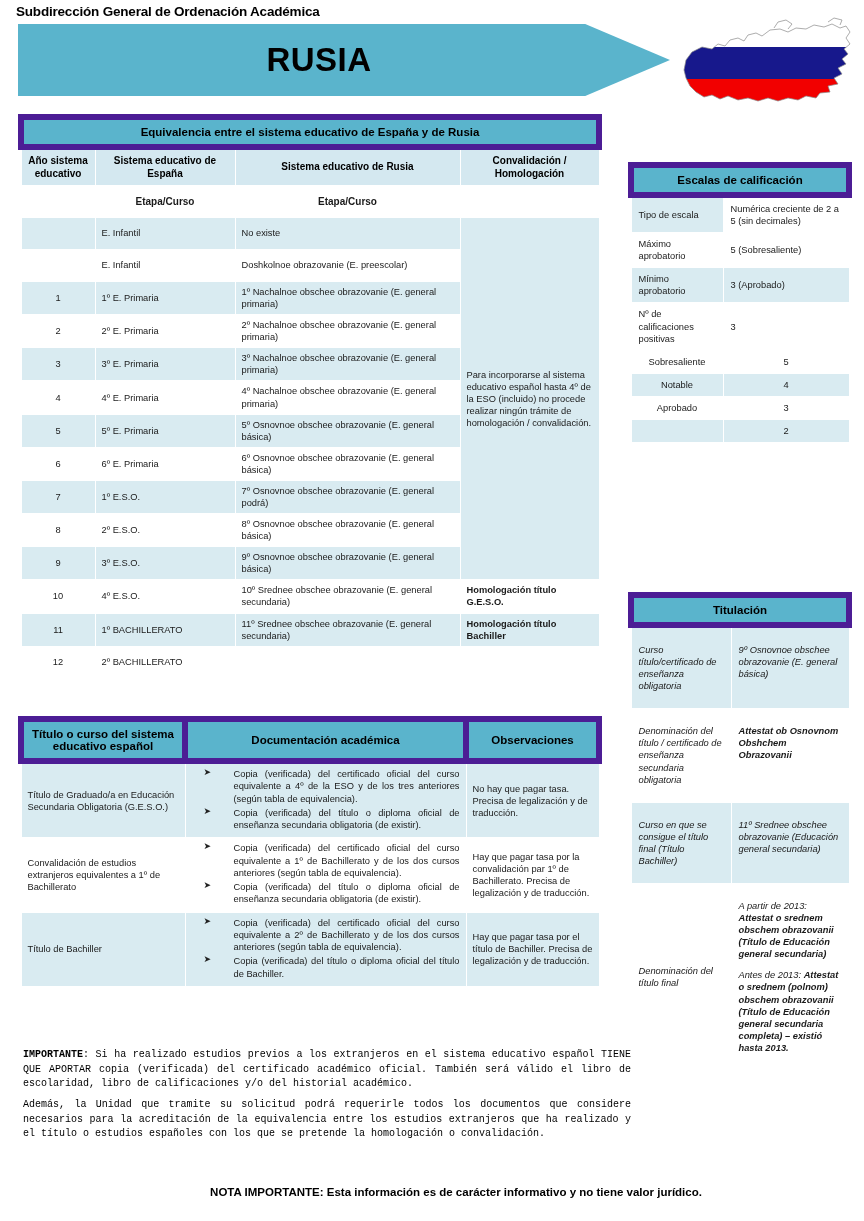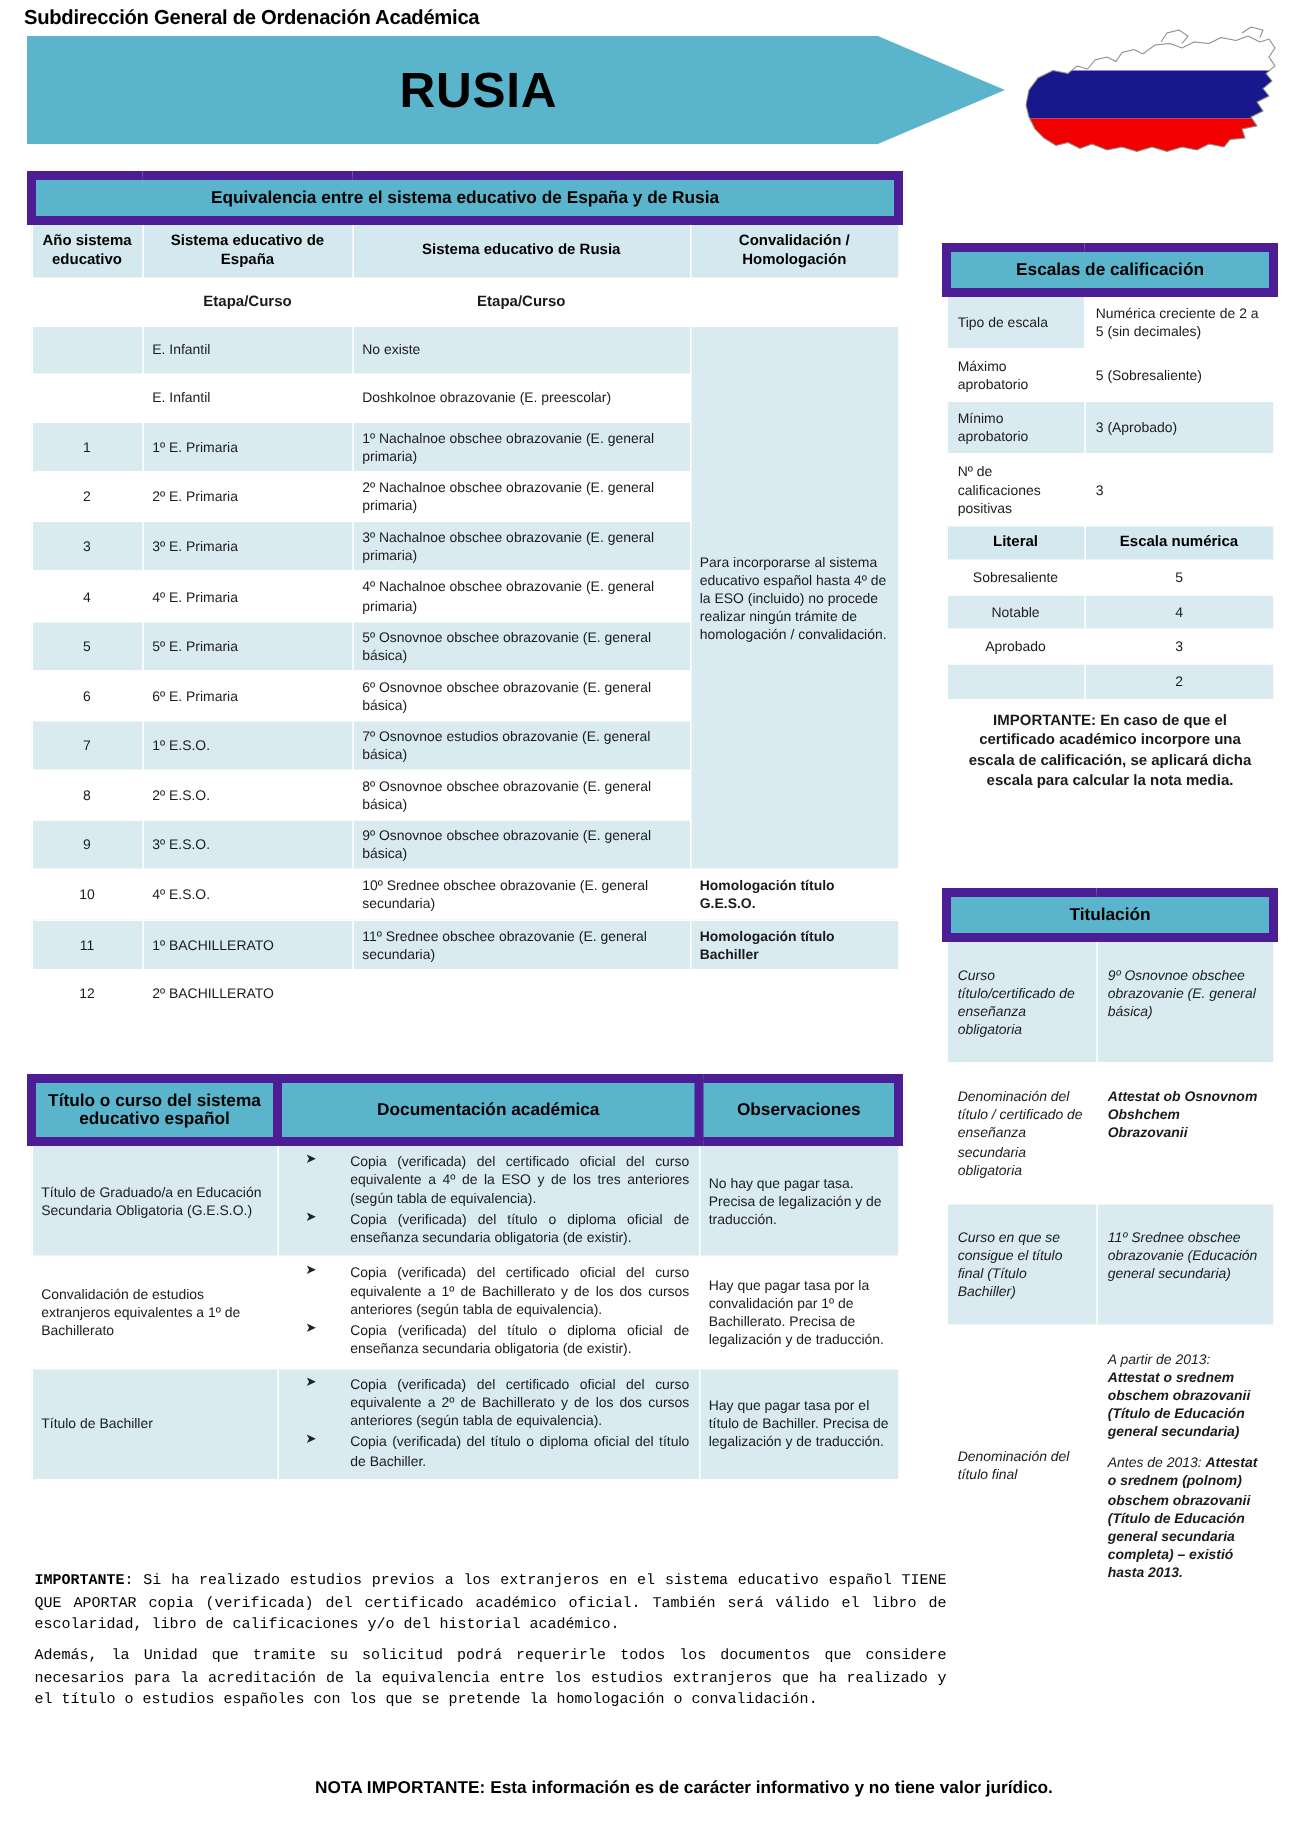--- a/index.html
+++ b/index.html
@@ -206,21 +206,21 @@
         <td class="cell band">5º Osnovnoe obschee obrazovanie (E. general básica)</td>
       </tr>
       <tr>
         <td class="cell plain ctr">6</td>
         <td class="cell plain">6º E. Primaria</td>
         <td class="cell plain">6º Osnovnoe obschee obrazovanie (E. general básica)</td>
       </tr>
       <tr>
         <td class="cell band ctr">7</td>
         <td class="cell band">1º E.S.O.</td>
-        <td class="cell band">7º Osnovnoe estudios obrazovanie (E. general básica)</td>
+        <td class="cell band">7º Osnovnoe obschee obrazovanie (E. general podrá)</td>
       </tr>
       <tr>
         <td class="cell plain ctr">8</td>
         <td class="cell plain">2º E.S.O.</td>
         <td class="cell plain">8º Osnovnoe obschee obrazovanie (E. general básica)</td>
       </tr>
       <tr>
         <td class="cell band ctr">9</td>
         <td class="cell band">3º E.S.O.</td>
         <td class="cell band">9º Osnovnoe obschee obrazovanie (E. general básica)</td>
@@ -265,41 +265,34 @@
       </tr>
       <tr>
         <td class="cell band">Mínimo aprobatorio</td>
         <td class="cell band">3 (Aprobado)</td>
       </tr>
       <tr>
         <td class="cell plain">Nº de calificaciones positivas</td>
         <td class="cell plain">3</td>
       </tr>
       <tr>
-        <td class="colhdr">Literal</td>
-        <td class="colhdr">Escala numérica</td>
-      </tr>
-      <tr>
         <td class="cell plain ctr">Sobresaliente</td>
         <td class="cell plain ctr">5</td>
       </tr>
       <tr>
         <td class="cell band ctr">Notable</td>
         <td class="cell band ctr">4</td>
       </tr>
       <tr>
         <td class="cell plain ctr">Aprobado</td>
         <td class="cell plain ctr">3</td>
       </tr>
       <tr>
         <td class="cell band ctr"></td>
         <td class="cell band ctr">2</td>
-      </tr>
-      <tr>
-        <td class="imp-box" colspan="2">IMPORTANTE: En caso de que el certificado académico incorpore una escala de calificación, se aplicará dicha escala para calcular la nota media.</td>
       </tr>
     </tbody>
   </table>
 
   <table id="titulacion-table">
     <colgroup>
         <col class="k">
         <col class="v">
       </colgroup>
     <tbody>

